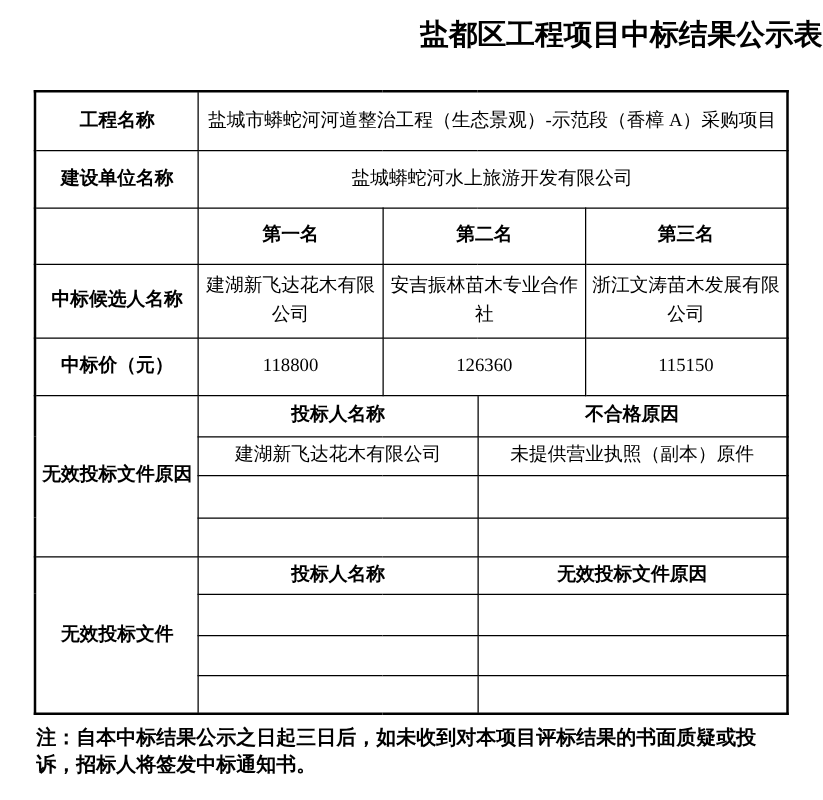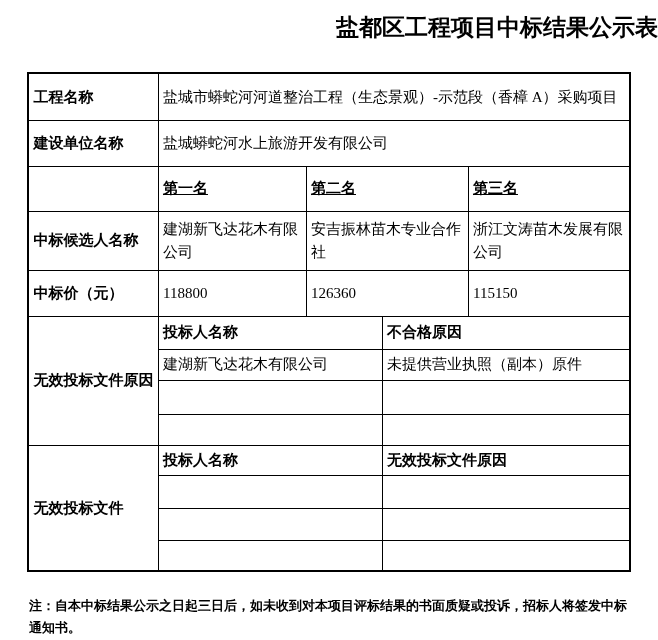--- a/index.html
+++ b/index.html
@@ -23,46 +23,46 @@
   }
   table.main {
     border-collapse: collapse;
     table-layout: fixed;
     width: 601px;
     margin: 29px auto 0 auto;
     border: 2px solid #000;
   }
   table.main td {
     border: 1px solid #000;
-    text-align: left;
+    text-align: center;
     vertical-align: middle;
     font-size: 15px;
     line-height: 1.5;
     padding: 2px 4px;
     overflow: hidden;
     word-break: break-all;
   }
   td.lbl, td.hdr { font-weight: bold; }
   tr.r1  { height: 47px; }
   tr.r2  { height: 46px; }
-  tr.r3  { height: 45px; text-decoration: underline; }
+  tr.r3  { height: 45px; }
   tr.r4  { height: 59px; }
   tr.r5  { height: 46px; padding-left: 20px; }
   tr.r6  { height: 33px; }
   tr.r7  { height: 31px; padding-left: 35px; }
   tr.r8  { height: 34px; }
   tr.r9  { height: 31px; }
   tr.r10 { height: 30px; }
   tr.r11 { height: 33px; }
   tr.r12 { height: 32px; }
   tr.r13 { height: 31px; }
   .note {
     width: 600px;
-    margin: 23px 0 0 29px;
-    font-size: 13px;
+    margin: 8px 0 0 29px;
+    font-size: 16px;
     font-weight: bold;
     line-height: 22px;
     word-break: break-all;
   }
 </style>
 </head>
 <body>
 
 <h1 class="title">盐都区工程项目中标结果公示表</h1>
 

